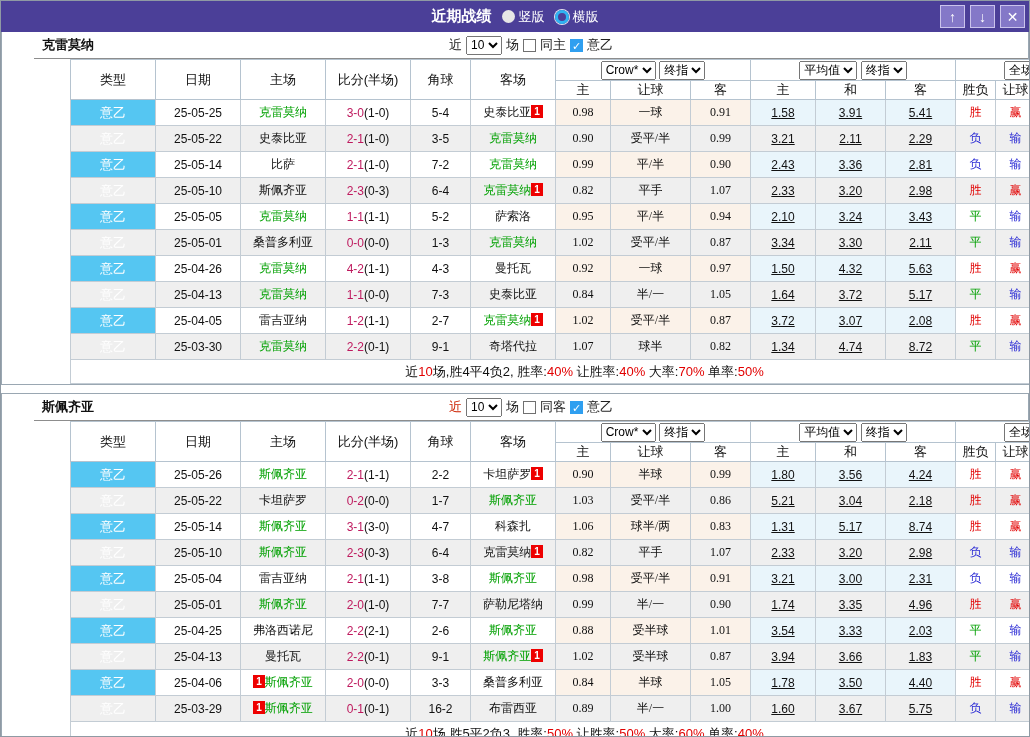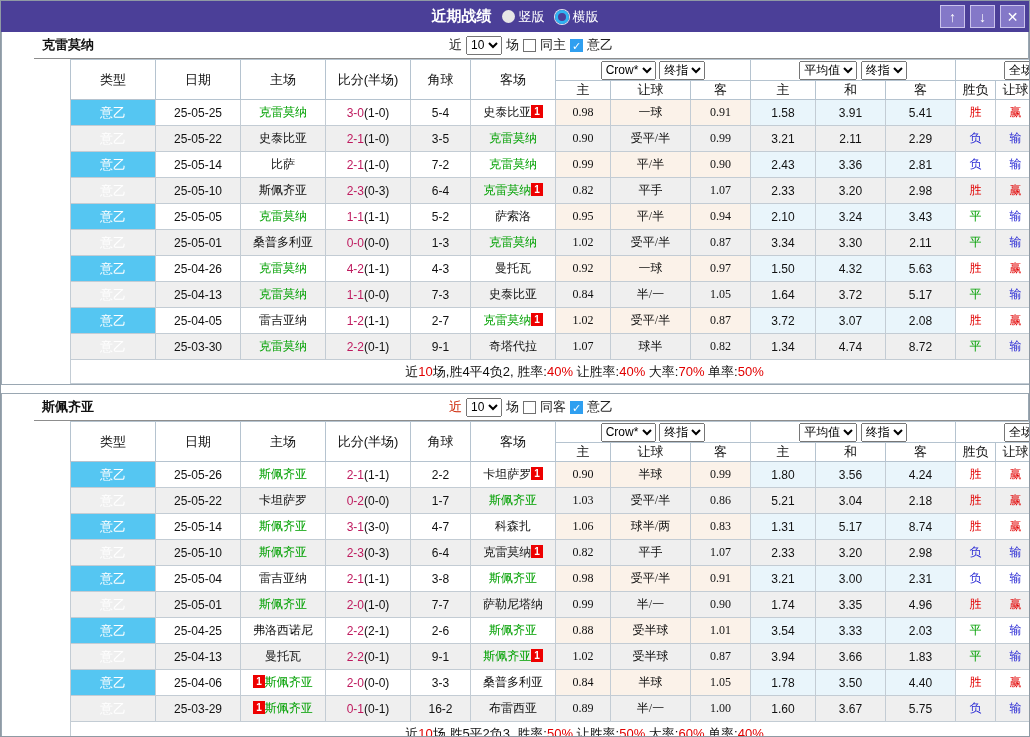--- a/index.html
+++ b/index.html
@@ -30,21 +30,21 @@
   
   table { border-collapse:collapse; table-layout:fixed; width:1028px;margin-left:36px; }
   th, td { border:1px solid #c3ccd4; text-align:center; white-space:nowrap; overflow:hidden; padding:0; }
   thead th { font-weight:normal; font-size:13px; color:#111; background:#fff; border-color:#b5c3cf; }
   thead tr.selrow th { height:21px; }
   thead tr.subrow th { height:18px; }
   thead select { font-size:12px; height:19px; }
   tbody td { height:26px; font-size:12px; color:#111; background:#fff; }
   tbody tr.even td { background:#efefef; }
   tbody td.warm { background:#fbf2e9;font-family:Liberation Serif, serif; }
-  tbody td.cool { background:#e9f5fb; }
+  tbody td.cool { background:#e9f5fb;text-decoration:underline; }
   tbody td.type-cell { background:#55c6f2; color:#fff; font-size:13px; }
   .green { color:#00a000; }
   .c-red { color:#e20000; }
   .c-blue { color:#2b2bd5; }
   .c-green { color:#00a000; }
   .score-red { color:#be185d; }
   .badge { display:inline-block; background:#ee0000; color:#fff; font-size:10px; font-weight:bold; line-height:13px; padding:0 3px; vertical-align:1px; }
   td.summary { height:24px; font-size:13px; background:#fff; color:#111; }
   td.summary .red, .filters .red { color:#e20000; }
 </style>

